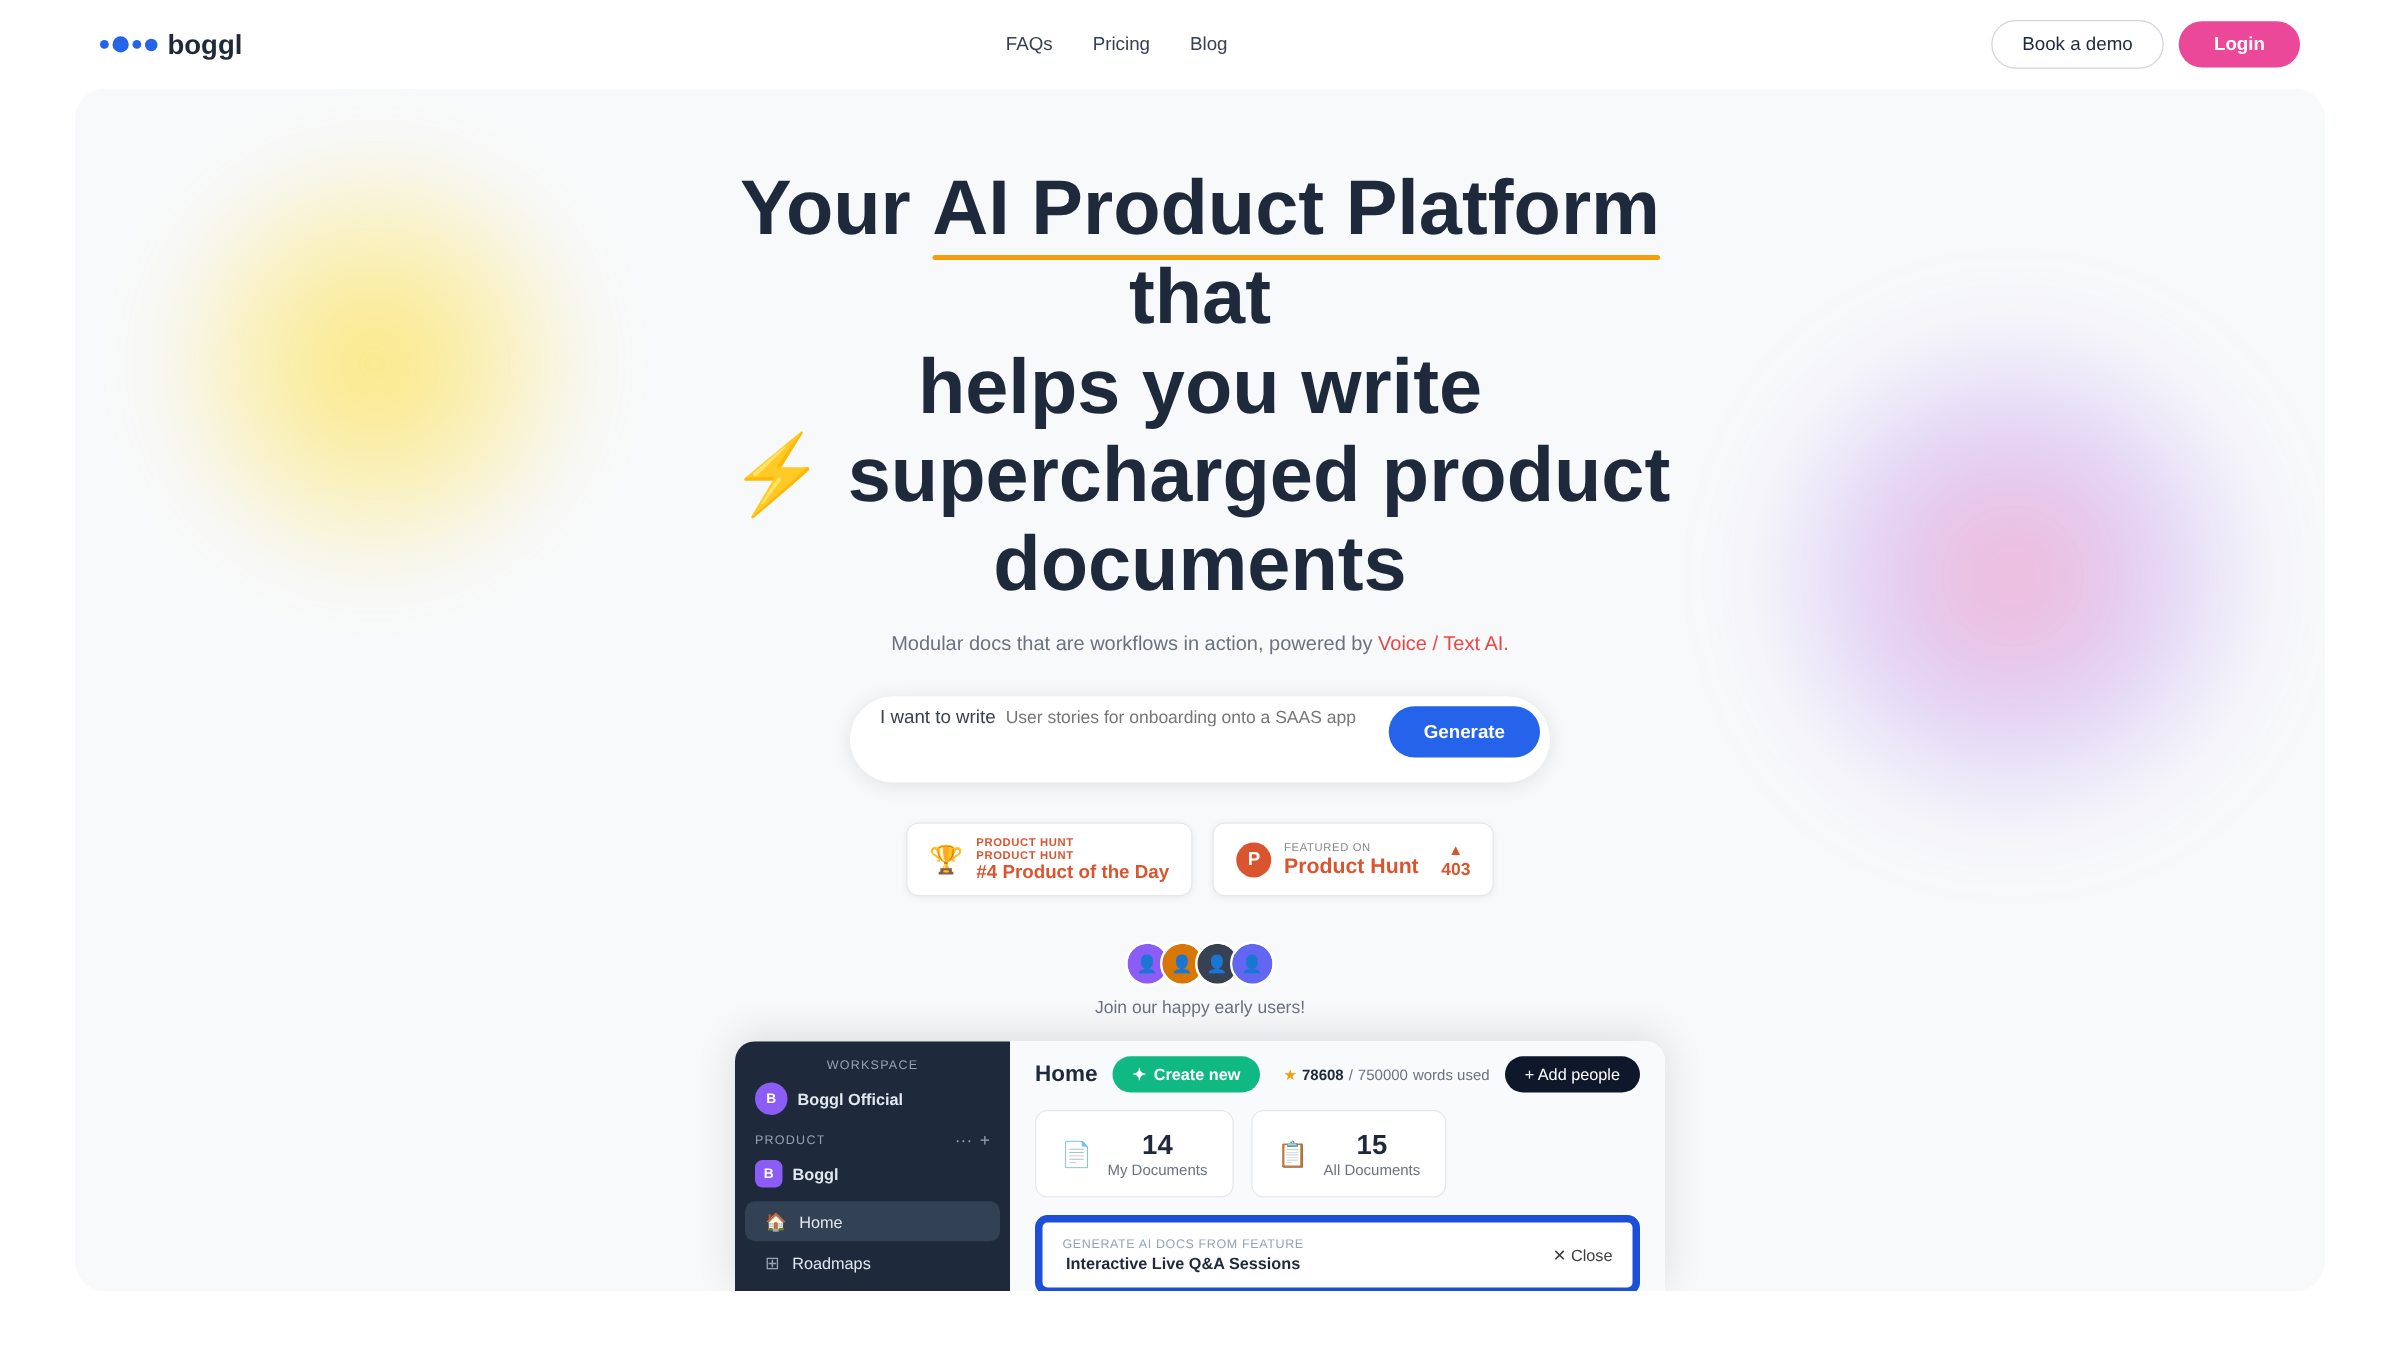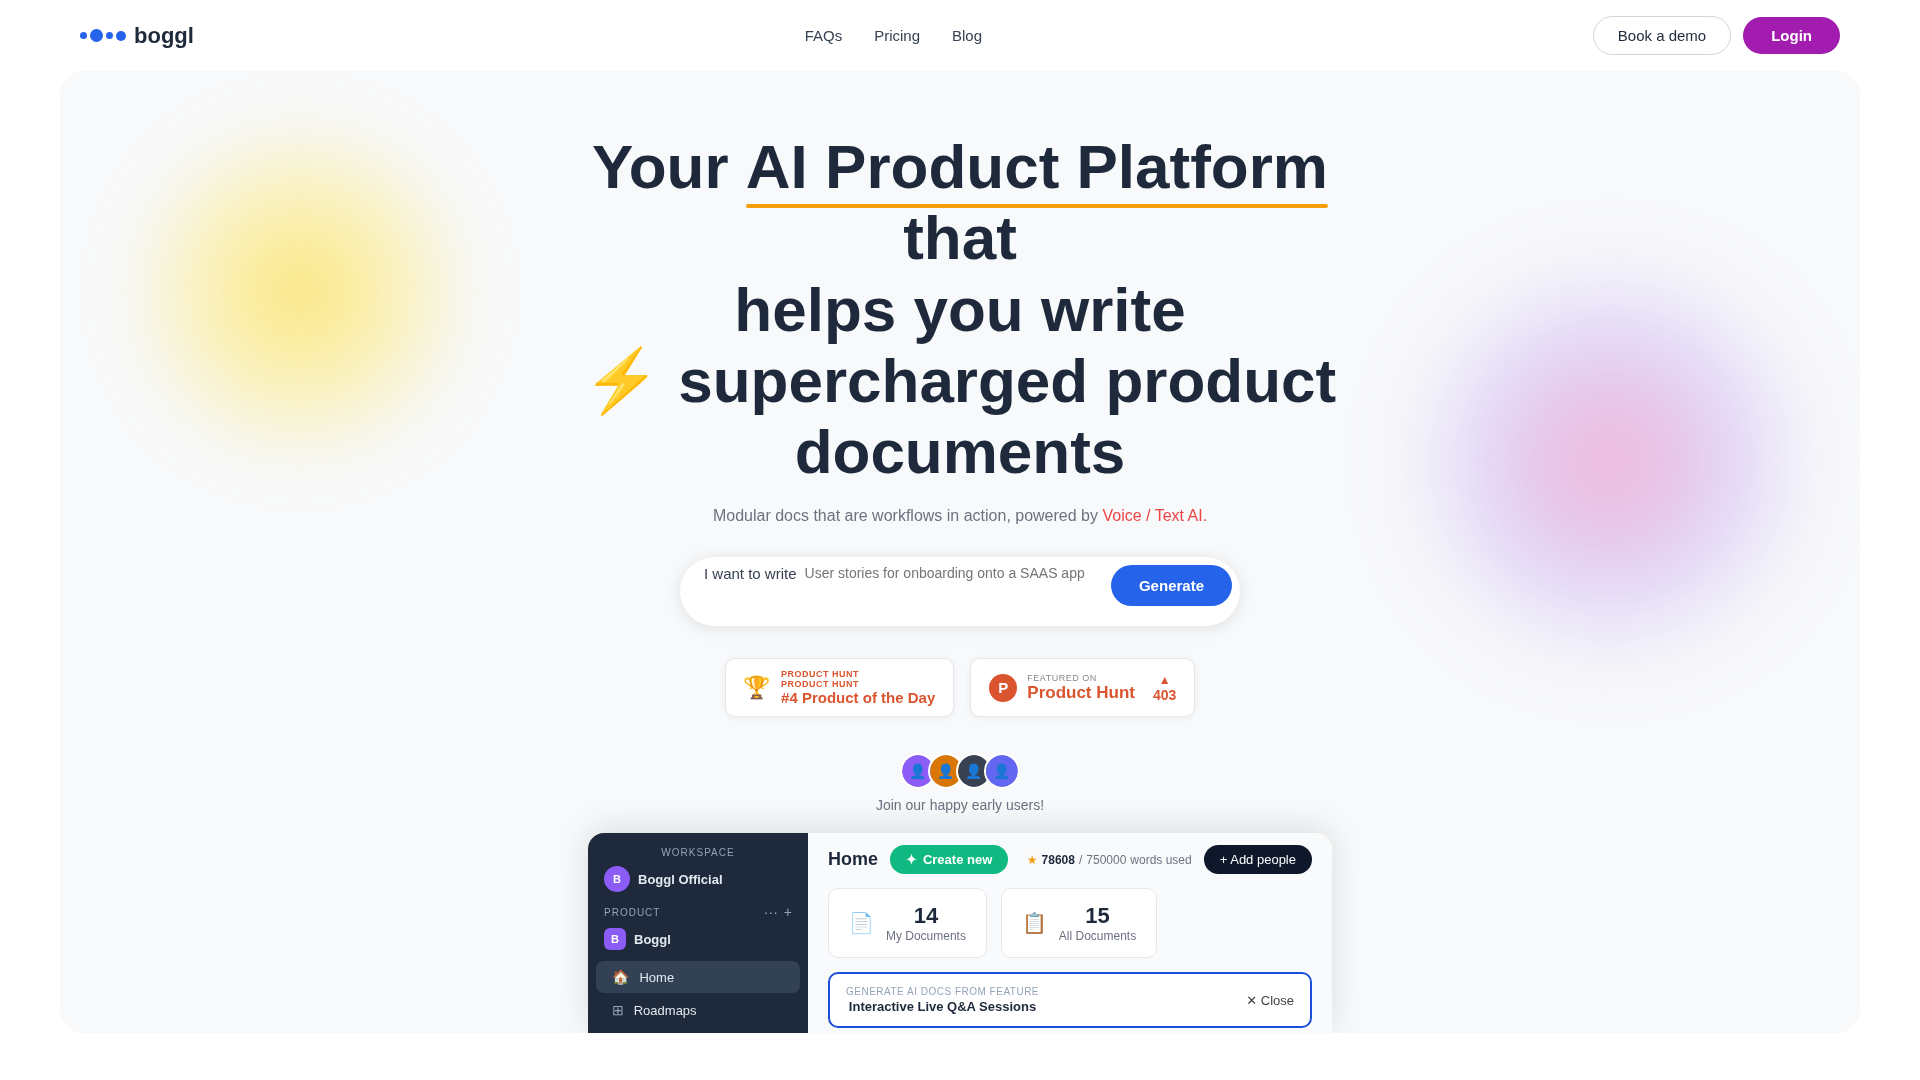--- a/index.html
+++ b/index.html
@@ -17,21 +17,21 @@
     .dot.lg { width: 13px; height: 13px; }
     .logo-text { font-size: 22px; font-weight: 700; color: #1e293b; }
     .nav-links { display: flex; gap: 32px; }
     .nav-links a { text-decoration: none; color: #374151; font-size: 15px; font-weight: 500; text-align: center; }
     .nav-actions { display: flex; gap: 12px; align-items: center; }
     .btn-demo {
       border: 1.5px solid #d1d5db; background: #fff; color: #1e293b;
       padding: 10px 24px; border-radius: 24px; font-size: 15px; font-weight: 500; cursor: pointer;
     }
     .btn-login {
-      background: #a21caf; color: #fff; border: none;
+      background: #ec4899; color: #fff; border: none;
       padding: 10px 28px; border-radius: 24px; font-size: 15px; font-weight: 600; cursor: pointer;
     }
 
     
     .hero-container {
       background: #f8f9fa; border-radius: 24px; margin: 0 60px;
       padding: 60px 20px 0; position: relative; overflow: hidden;
       min-height: 800px;
     }
     .blob-yellow {
@@ -177,21 +177,21 @@
     .stat-card {
       background: #fff; border-radius: 10px; padding: 14px 20px;
       border: 1px solid #e5e7eb; display: flex; align-items: center; gap: 12px;
       min-width: 130px;
     }
     .stat-icon { font-size: 20px; color: #94a3b8; }
     .stat-num { font-size: 22px; font-weight: 700; color: #1e293b; }
     .stat-label { font-size: 12px; color: #6b7280; }
 
     .feature-card {
-      background: #fff; border-radius: 10px; border: 2px solid #1d4ed8;
+      background: #fff; border-radius: 10px; border: 6px solid #1d4ed8;
       padding: 12px 16px; display: flex; align-items: center; justify-content: space-between;
     }
     .feature-label { font-size: 10px; color: #94a3b8; text-transform: uppercase; letter-spacing: 0.5px; margin-bottom: 2px; }
     .feature-title { font-size: 13px; font-weight: 600; color: #1e293b; }
     .btn-close-feature { border: none; background: none; cursor: pointer; color: #404040; font-size: 13px; }
   </style>
 </head>
 <body>
 
 <nav class="navbar">

